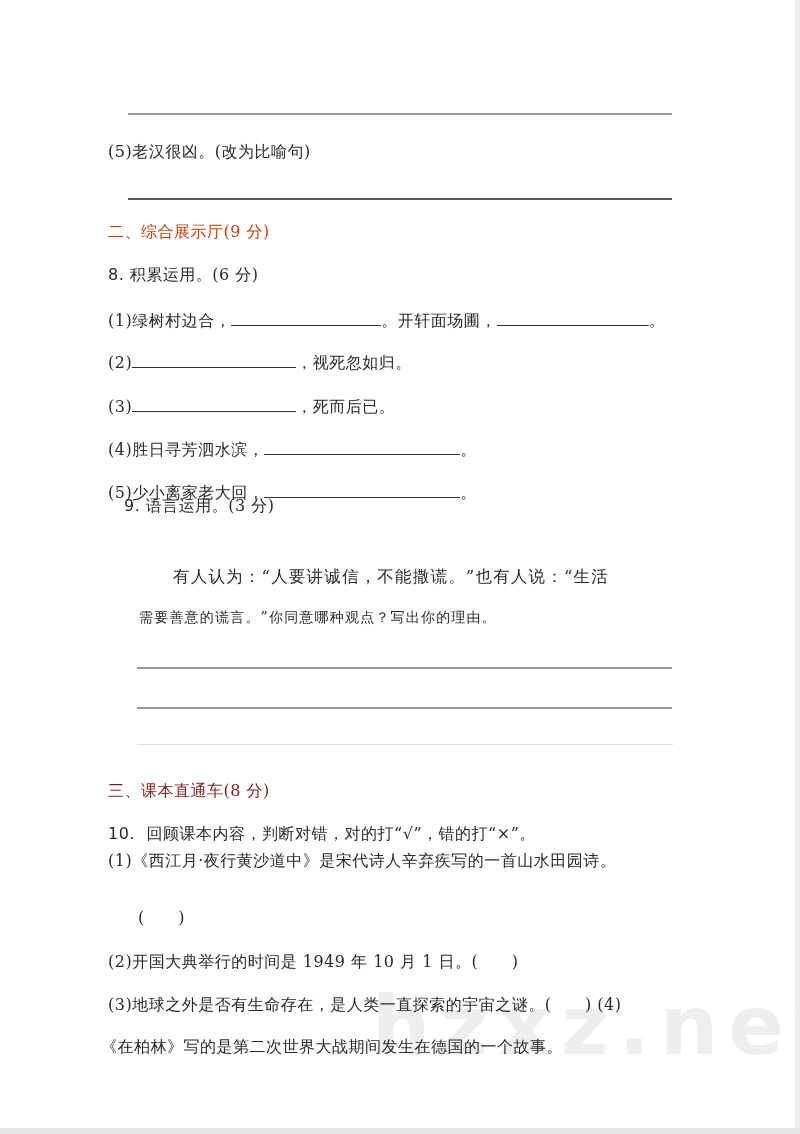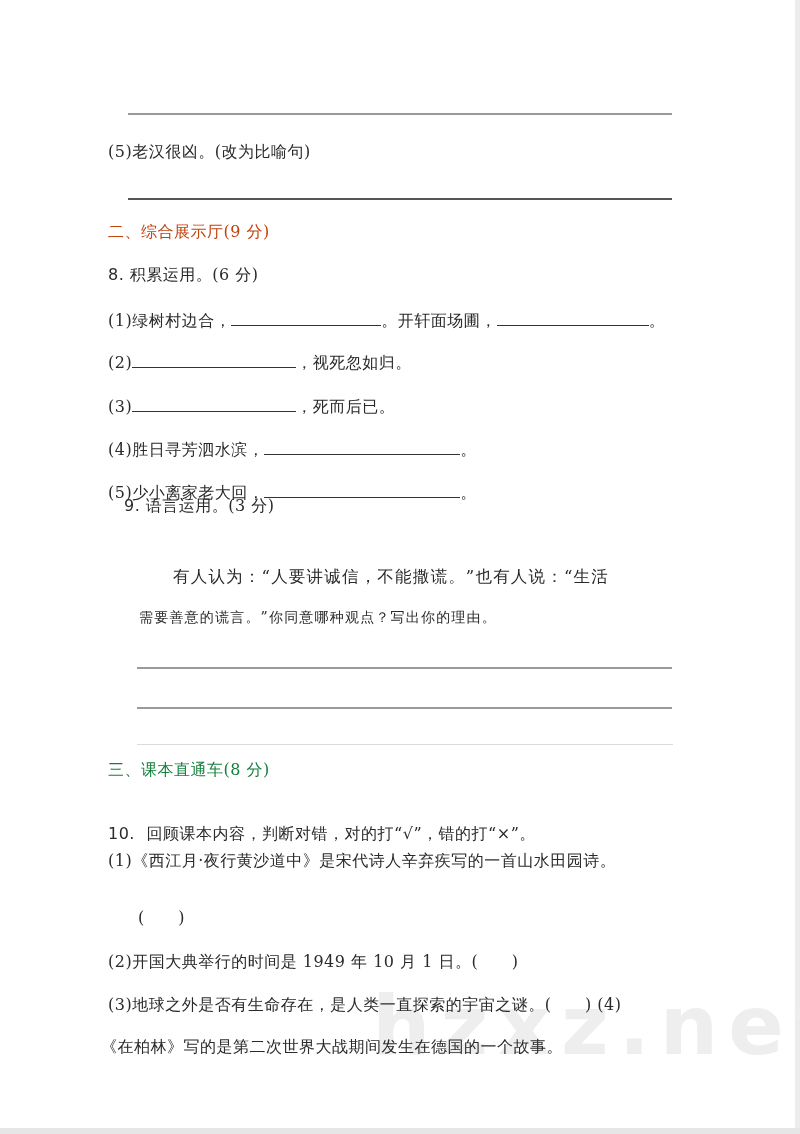--- a/index.html
+++ b/index.html
@@ -68,21 +68,21 @@
   <span class="sans">9.</span>
   <span>语言运用。(3 分)</span>
 </div>
 <div class="t" style="left:173px; top:567px; font-size:16.5px; letter-spacing:1.2px;">有人认为：“人要讲诚信，不能撒谎。”也有人说：“生活</div>
 <div class="t" style="left:139px; top:607px; font-size:14px; letter-spacing:1.2px;">需要善意的谎言。”你同意哪种观点？写出你的理由。</div>
 
 <div class="hr light" style="left:137px; top:667px; width:535px;"></div>
 <div class="hr light" style="left:137px; top:707px; width:535px;"></div>
 <div class="hr faint" style="left:137px; top:744px; width:536px;"></div>
 
-<div class="t" style="left:108px; top:760px; color:#15803d;">三、课本直通车(8 分)</div>
+<div class="t" style="left:108px; top:781px; color:#7f1d1d;">三、课本直通车(8 分)</div>
 
 <div class="t" style="left:108px; top:824px;text-align:right;">
   <span class="sans">10.</span>
   <span style="margin-left:6px;">回顾课本内容，判断对错，对的打“√”，错的打“×”。</span>
 </div>
 
 <div class="t" style="left:108px; top:851px;">
   <span>(1)</span><span>《西江月·夜行黄沙道中》是宋代诗人辛弃疾写的一首山水田园诗。</span>
 </div>
 <div class="t" style="left:138px; top:908px; white-space:pre;">(      )</div>

